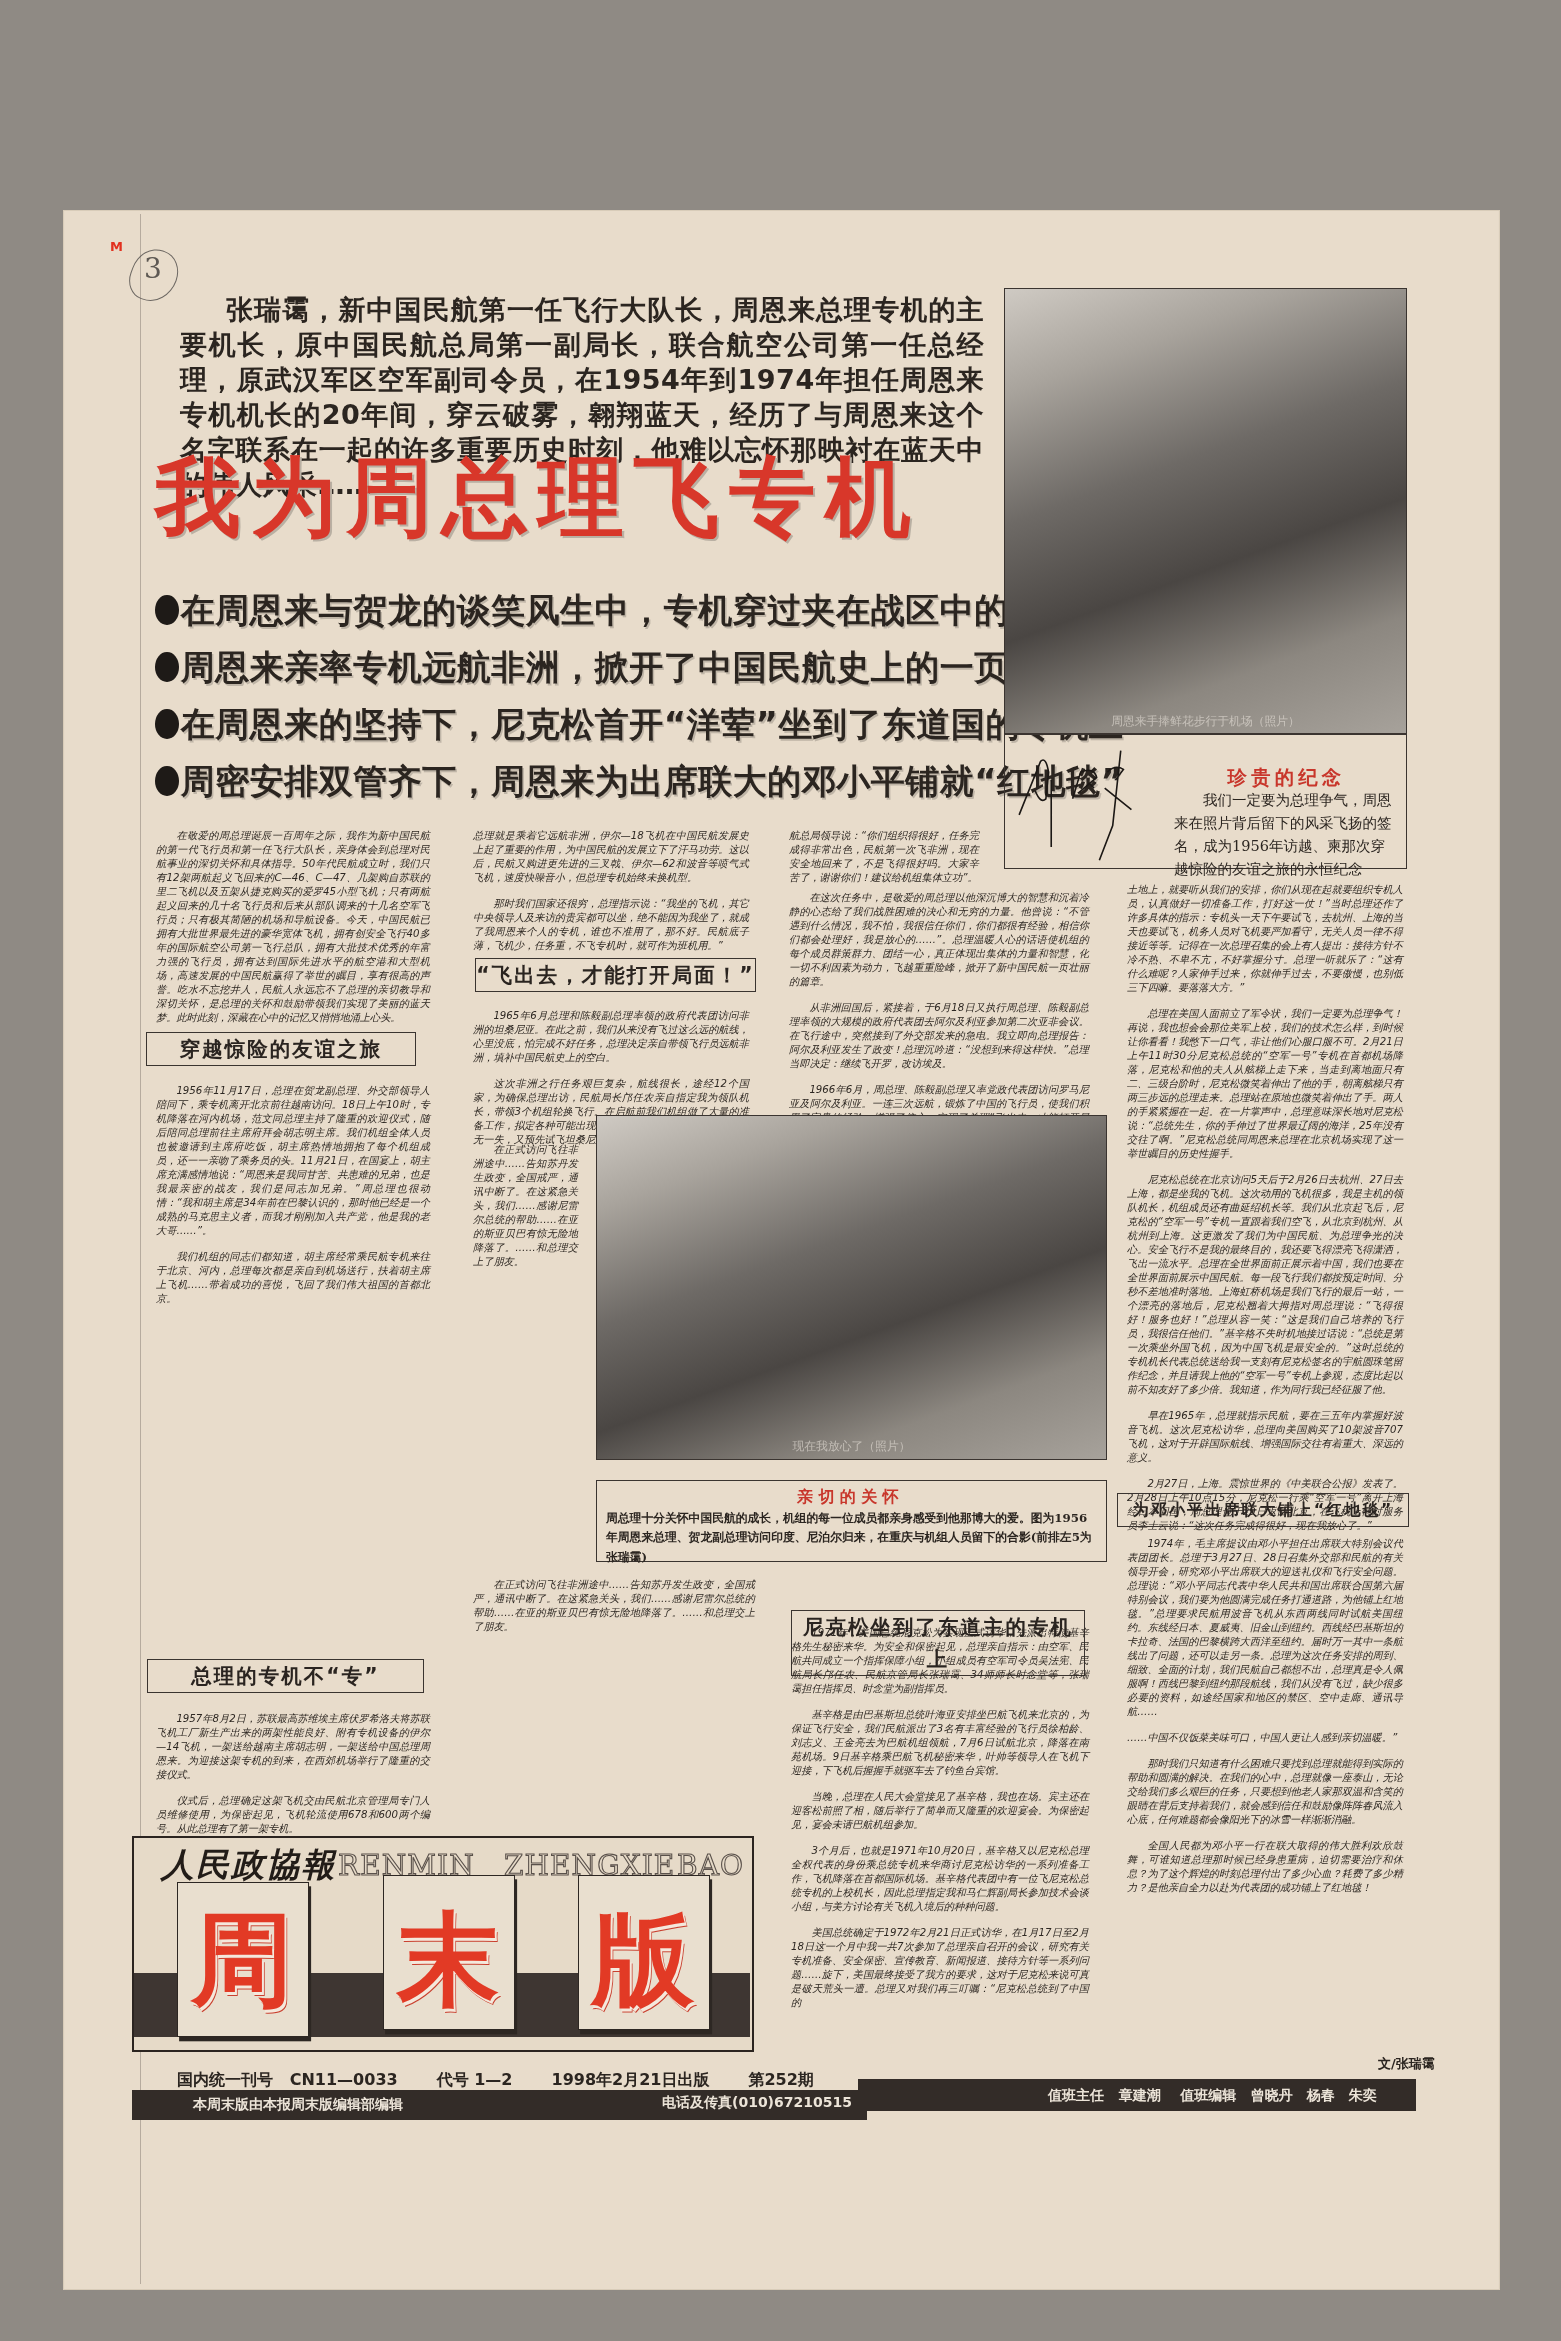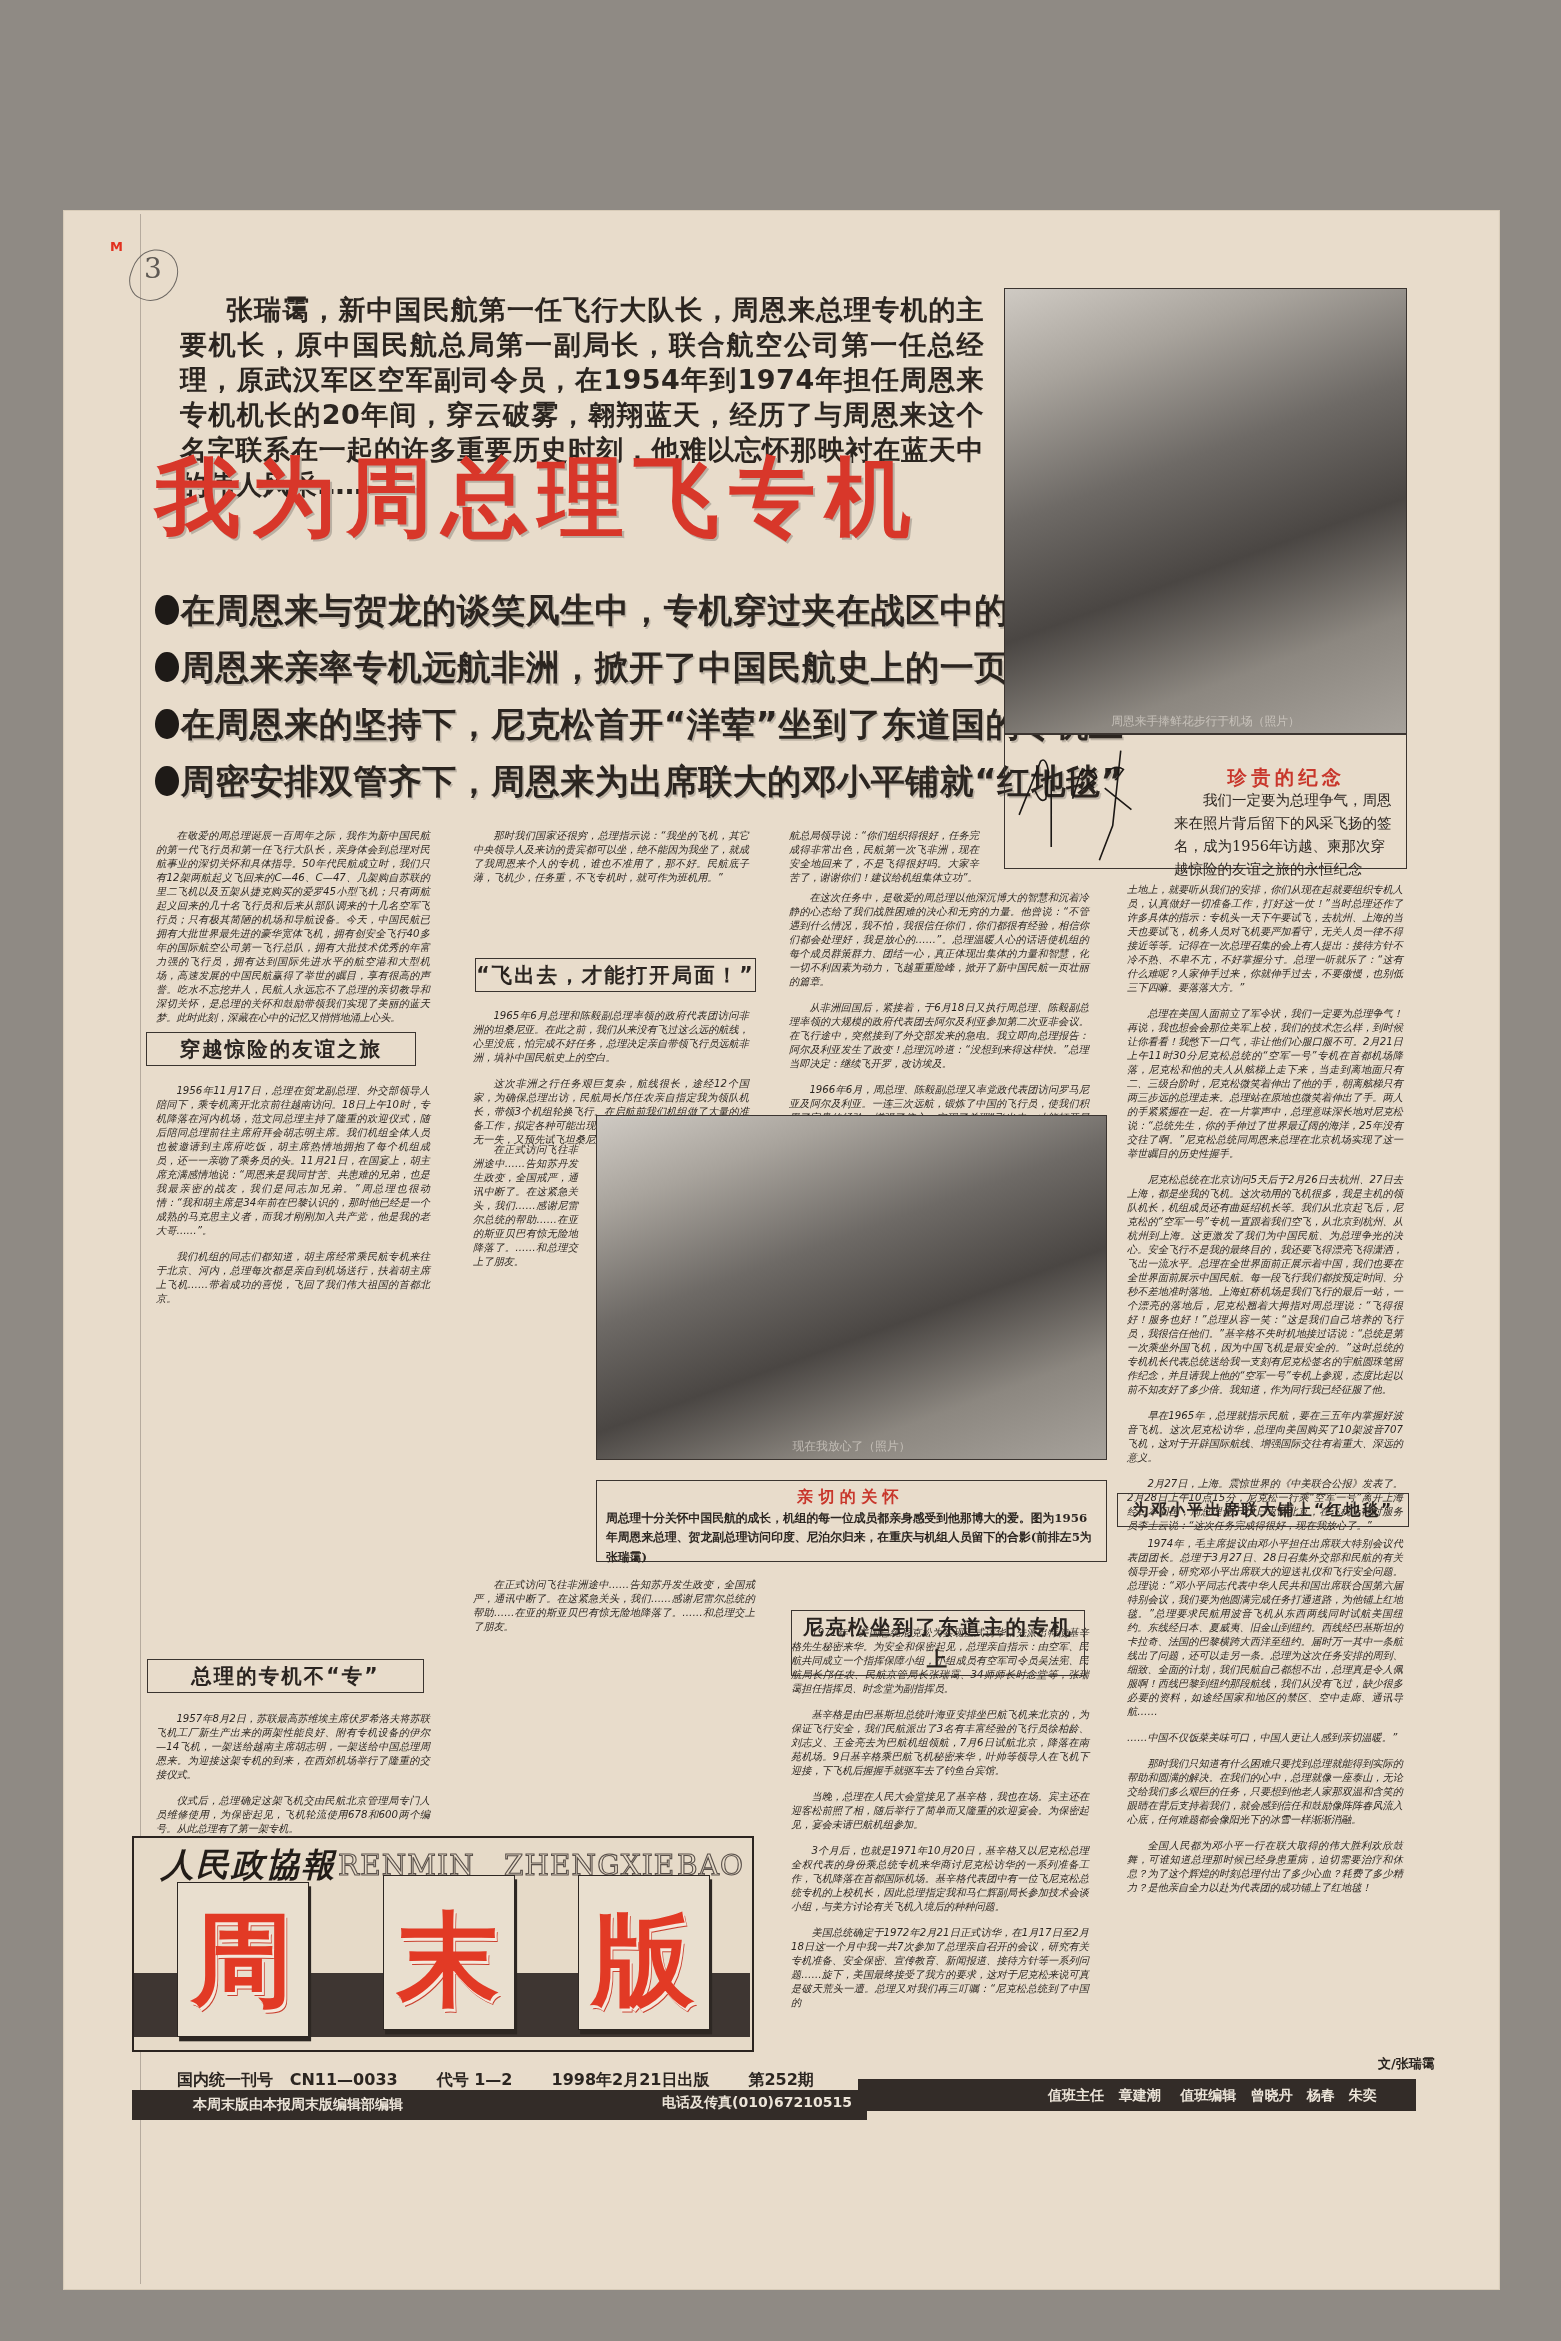--- a/index.html
+++ b/index.html
@@ -82,20 +82,21 @@
   <p>我们机组的同志们都知道，胡主席经常乘民航专机来往于北京、河内，总理每次都是亲自到机场送行，扶着胡主席上飞机……带着成功的喜悦，飞回了我们伟大祖国的首都北京。</p>
 </div>
 <div class="abs subhead" style="left:147px;top:1659px;width:275px;">总理的专机不“专”</div>
 <div class="abs col" style="left:144px;top:1700px;width:298px;">
   <p>1957年8月2日，苏联最高苏维埃主席伏罗希洛夫将苏联飞机工厂新生产出来的两架性能良好、附有专机设备的伊尔—14飞机，一架送给越南主席胡志明，一架送给中国总理周恩来。为迎接这架专机的到来，在西郊机场举行了隆重的交接仪式。</p>
   <p>仪式后，总理确定这架飞机交由民航北京管理局专门人员维修使用，为保密起见，飞机轮流使用678和600两个编号。从此总理有了第一架专机。</p>
   <p>1958年，我率18名空、地勤人员赴苏进行伊尔—18转型训练。1959年，我国从苏联购进了伊尔—18飞机，总理专机也改用了新的机型。</p>
 </div>
 
 <div class="abs col" style="left:461px;top:817px;width:300px;">
+  <p style="text-indent:0">总理就是乘着它远航非洲，伊尔—18飞机在中国民航发展史上起了重要的作用，为中国民航的发展立下了汗马功劳。这以后，民航又购进更先进的三叉戟、伊尔—62和波音等喷气式飞机，速度快噪音小，但总理专机始终未换机型。</p>
   <p>那时我们国家还很穷，总理指示说：“我坐的飞机，其它中央领导人及来访的贵宾都可以坐，绝不能因为我坐了，就成了我周恩来个人的专机，谁也不准用了，那不好。民航底子薄，飞机少，任务重，不飞专机时，就可作为班机用。”</p>
 </div>
 <div class="abs subhead" style="left:475px;top:958px;width:279px;">“飞出去，才能打开局面！”</div>
 <div class="abs col" style="left:461px;top:976px;width:300px;padding-top:21.4px;">
   <p>1965年6月总理和陈毅副总理率领的政府代表团访问非洲的坦桑尼亚。在此之前，我们从来没有飞过这么远的航线，心里没底，怕完成不好任务，总理决定亲自带领飞行员远航非洲，填补中国民航史上的空白。</p>
   <p>这次非洲之行任务艰巨复杂，航线很长，途经12个国家，为确保总理出访，民航局长邝任农亲自指定我为领队机长，带领3个机组轮换飞行。在启航前我们机组做了大量的准备工作，拟定各种可能出现的复杂情况的对策和措施。为了万无一失，又预先试飞坦桑尼亚。</p>
 </div>
 <div class="abs col" style="left:461px;top:1131px;width:129px;height:322px;overflow:hidden;">
   <p>在正式访问飞往非洲途中……告知苏丹发生政变，全国戒严，通讯中断了。在这紧急关头，我们……感谢尼雷尔总统的帮助……在亚的斯亚贝巴有惊无险地降落了。……和总理交上了朋友。</p>
 </div>

